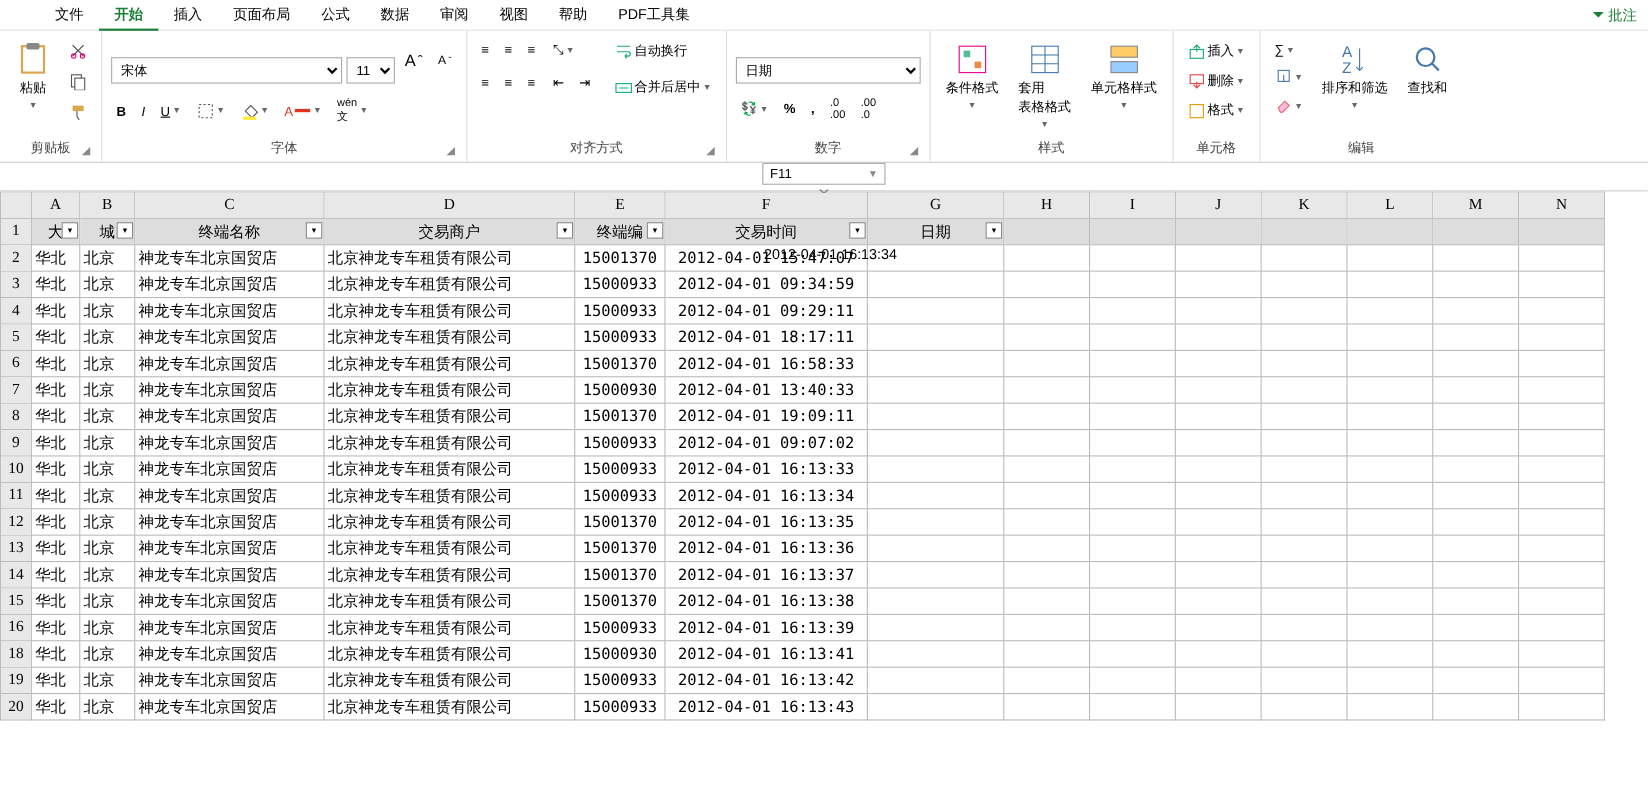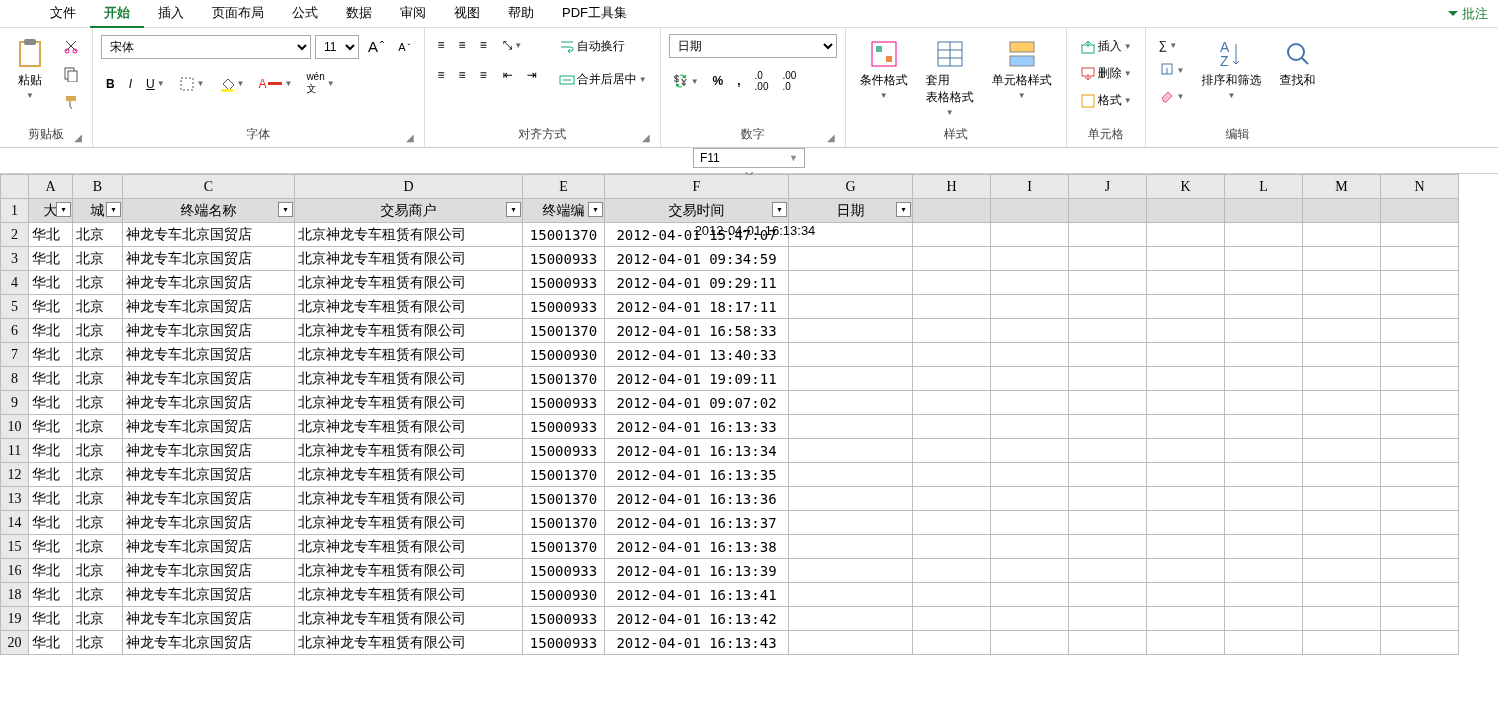--- a/index.html
+++ b/index.html
@@ -18,21 +18,21 @@
 .group .body { flex: 1; display: flex; align-items: flex-start; gap: 6px; }
 .group .label { text-align: center; font-size: 12px; color: #444; padding: 2px 0; position: relative; }
 .group .label .dlg { position: absolute; right: 2px; bottom: 2px; font-size: 10px; color: #888; }
 .vcol { display: flex; flex-direction: column; gap: 4px; }
 .hrow { display: flex; align-items: center; gap: 4px; }
 .ibtn { border: 1px solid transparent; padding: 3px 4px; display: flex; align-items: center; gap: 2px; cursor: pointer; font-size: 12px; }
 .ibtn svg { width: 16px; height: 16px; }
 .bigbtn { display: flex; flex-direction: column; align-items: center; gap: 2px; padding: 4px 6px; cursor: pointer; font-size: 12px; }
 .bigbtn svg { width: 32px; height: 32px; }
 .dd { font-size: 8px; color: #666; }
-select, input.combo { border: 1px solid #aaa; font-size: 12px; padding: 2px 4px; background: #fff; }
+select, input.combo { border: 1px solid #aaa; font-size: 12px; padding: 2px 4px; background: #fff; margin-top: 18px; }
 select.font { width: 210px; height: 24px; }
 select.size { width: 44px; height: 24px; }
 select.numfmt { width: 168px; height: 24px; }
 
 
 .fbar { display: flex; align-items: center; height: 26px; border-bottom: 1px solid #ccc; flex-direction: column; }
 .nbox { width: 112px; border: 1px solid #aaa; padding: 2px 6px; margin: 0 4px; display: flex; align-items: center; }
 .nbox .dd2 { margin-left: auto; font-size: 9px; color: #888; }
 .fbar .ico { width: 24px; text-align: center; color: #888; font-size: 14px; }
 .fbar .fx { font-style: italic; font-size: 20px; color: #0369a1; }

